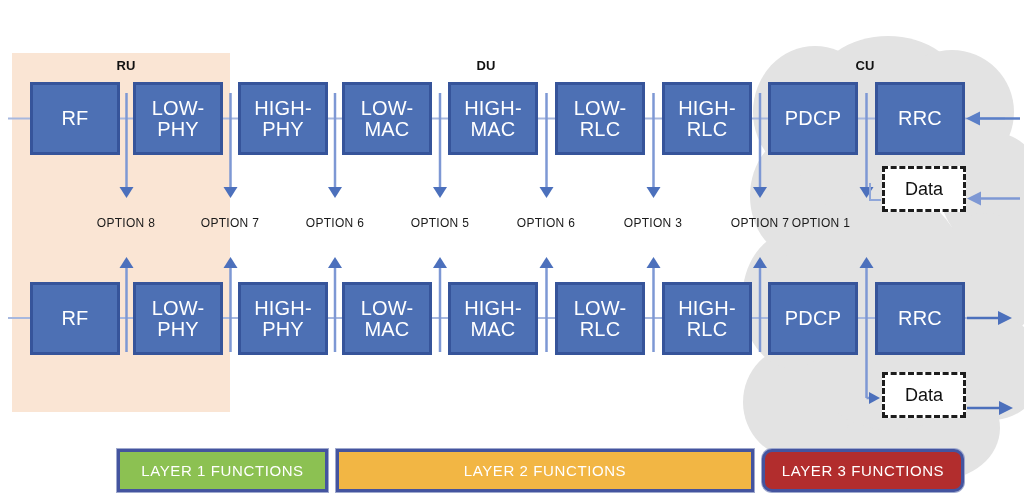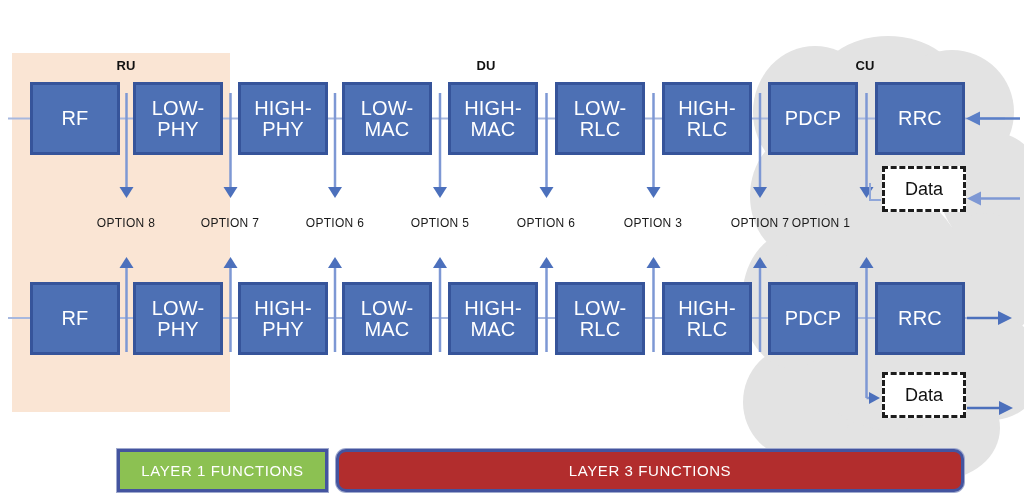--- a/index.html
+++ b/index.html
@@ -225,18 +225,21 @@
   </div>
   <div class="data-box" style="top:372px">
     <span>Data</span>
   </div>
 
 
   <div class="legend">
     <div class="seg seg1">
       <span>LAYER 1 FUNCTIONS</span>
     </div>
+    <div class="seg seg2">
+      <span>LAYER 2 FUNCTIONS</span>
+    </div>
     <div class="seg seg3">
       <span>LAYER 3 FUNCTIONS</span>
     </div>
   </div>
 
 </div>
 
 </body></html>

